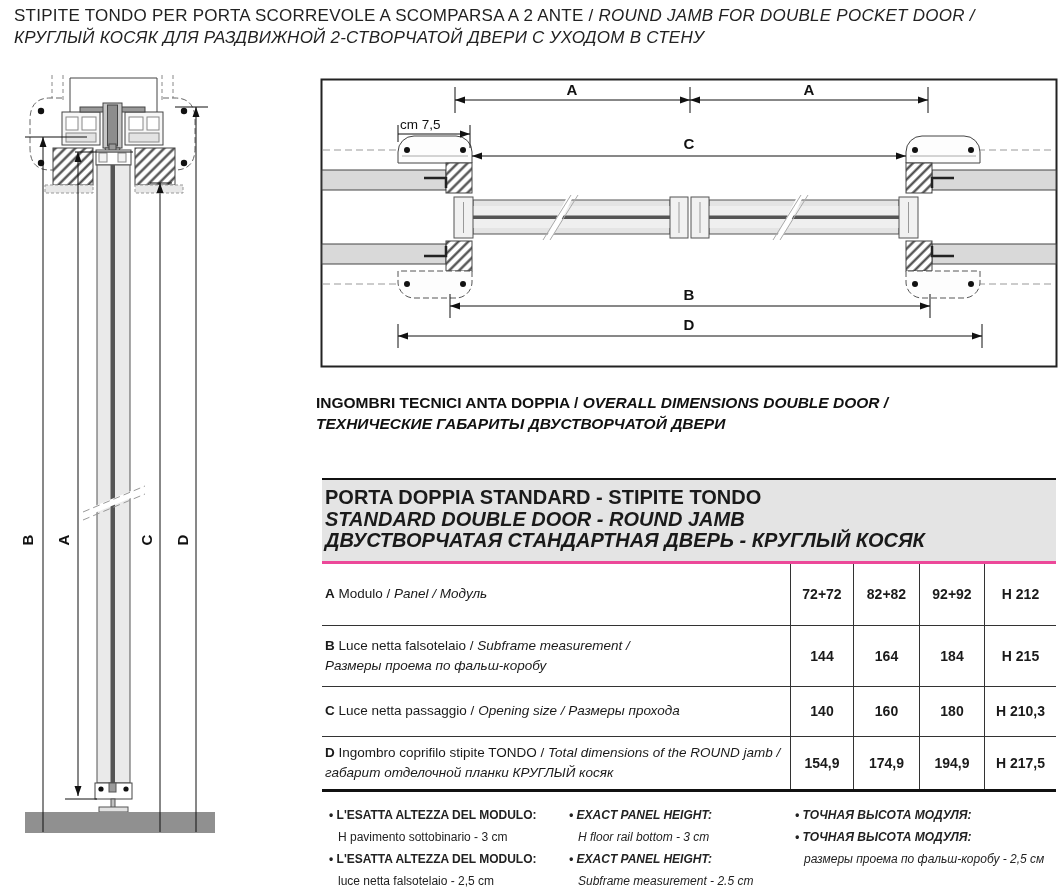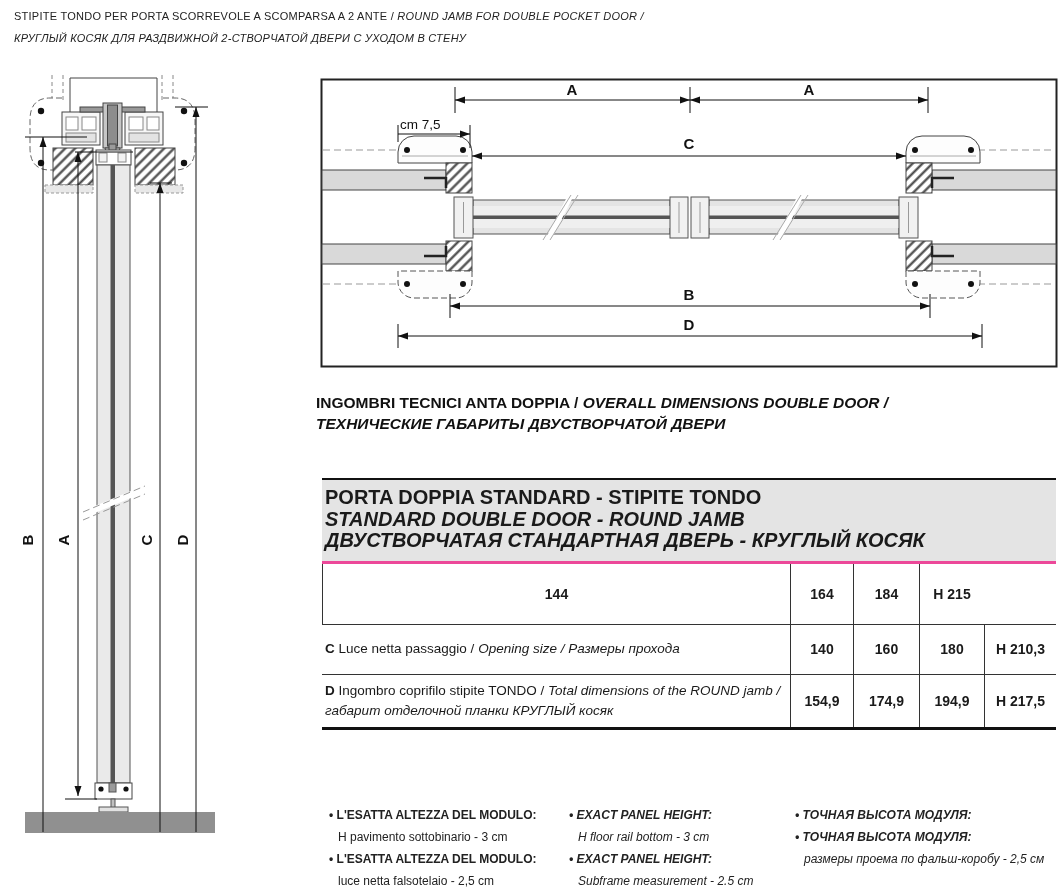--- a/index.html
+++ b/index.html
@@ -1,19 +1,19 @@
 <!DOCTYPE html>
 <html><head>
 <meta charset="utf-8">
 <style>
   html,body{margin:0;padding:0;background:#fff}
   .page{position:relative;width:1064px;height:893px;background:#fff;overflow:hidden;
         font-family:"Liberation Sans",sans-serif;color:#1a1a1a}
   .i{font-style:italic}
-  .doc-title{position:absolute;left:14px;top:5px;font-size:11px;letter-spacing:.25px;
+  .doc-title{position:absolute;left:14px;top:5px;font-size:17px;letter-spacing:.25px;
              line-height:22px;color:#222;font-weight:400;white-space:nowrap}
   svg.sec{position:absolute;left:0;top:70px;width:230px;height:775px}
   svg.plan{position:absolute;left:320px;top:78px;width:738px;height:290px}
   svg text{font:700 15px "Liberation Sans",sans-serif;fill:#111}
   svg text.small{font:400 13.5px "Liberation Sans",sans-serif}
   svg line,svg path,svg rect,svg polygon{vector-effect:none}
   .heading{position:absolute;left:316px;top:392px;font-size:15.5px;font-weight:700;
            line-height:21px;color:#111;white-space:nowrap}
   .dtable{position:absolute;left:322px;top:478px;width:734px;
           border-top:2px solid #111;border-bottom:3px solid #111}
@@ -237,22 +237,35 @@
     <div class="i">ТЕХНИЧЕСКИЕ ГАБАРИТЫ ДВУСТВОРЧАТОЙ ДВЕРИ</div>
   </div>
 
   <div class="dtable">
     <div class="thead">
       <div>PORTA DOPPIA STANDARD - STIPITE TONDO</div>
       <div class="i">STANDARD DOUBLE DOOR - ROUND JAMB</div>
       <div class="i">ДВУСТВОРЧАТАЯ СТАНДАРТНАЯ ДВЕРЬ - КРУГЛЫЙ КОСЯК</div>
     </div>
 
+    <div class="trow" style="height:61px">
+      <div class="tlabel">
+        <div><span class="tkey">A</span> <span>Modulo / </span><span class="i">Panel / Модуль</span></div>
+      </div>
+      <div class="tval">72+72</div>
+      <div class="tval">82+82</div>
+      <div class="tval">92+92</div>
+      <div class="tval">H 212</div>
+    </div>
 
     <div class="trow" style="height:60px">
+      <div class="tlabel">
+        <div><span class="tkey">B</span> <span>Luce netta falsotelaio / </span><span class="i">Subframe measurement /</span></div>
+        <div class="i">Размеры проема по фальш-коробу</div>
+      </div>
       <div class="tval">144</div>
       <div class="tval">164</div>
       <div class="tval">184</div>
       <div class="tval">H 215</div>
     </div>
 
     <div class="trow" style="height:49px">
       <div class="tlabel">
         <div><span class="tkey">C</span> <span>Luce netta passaggio / </span><span class="i">Opening size / Размеры прохода</span></div>
       </div>

